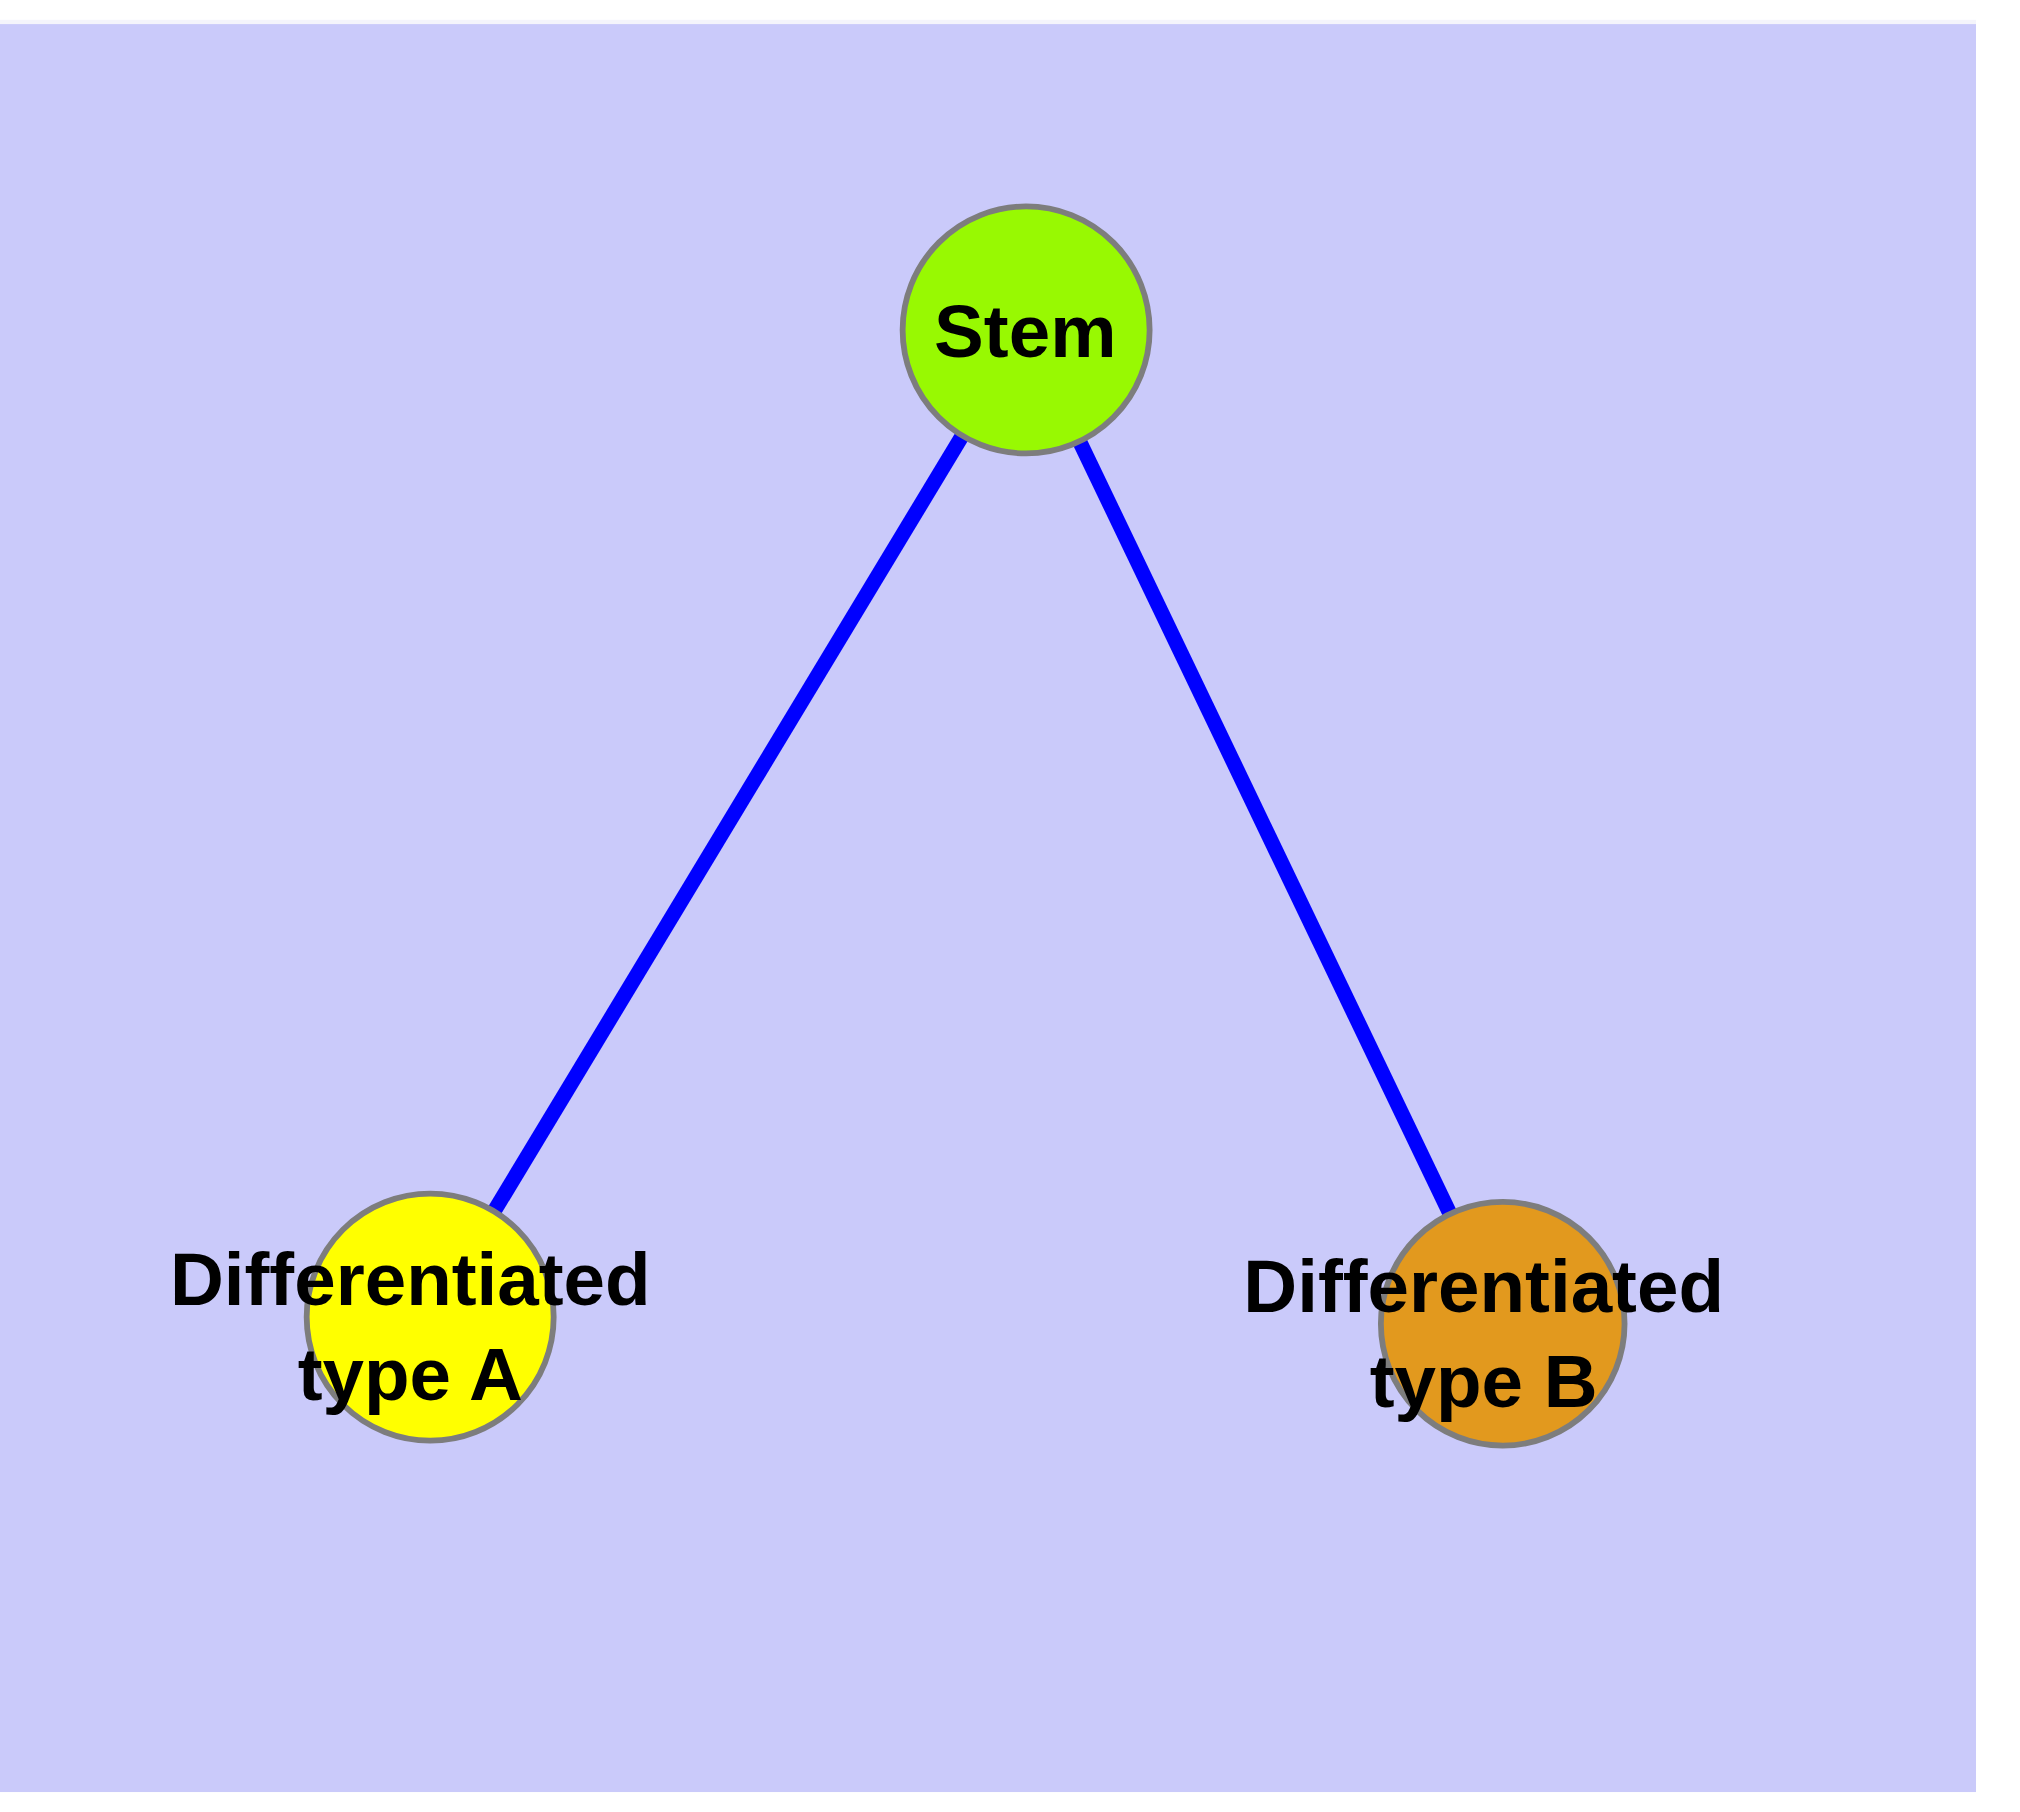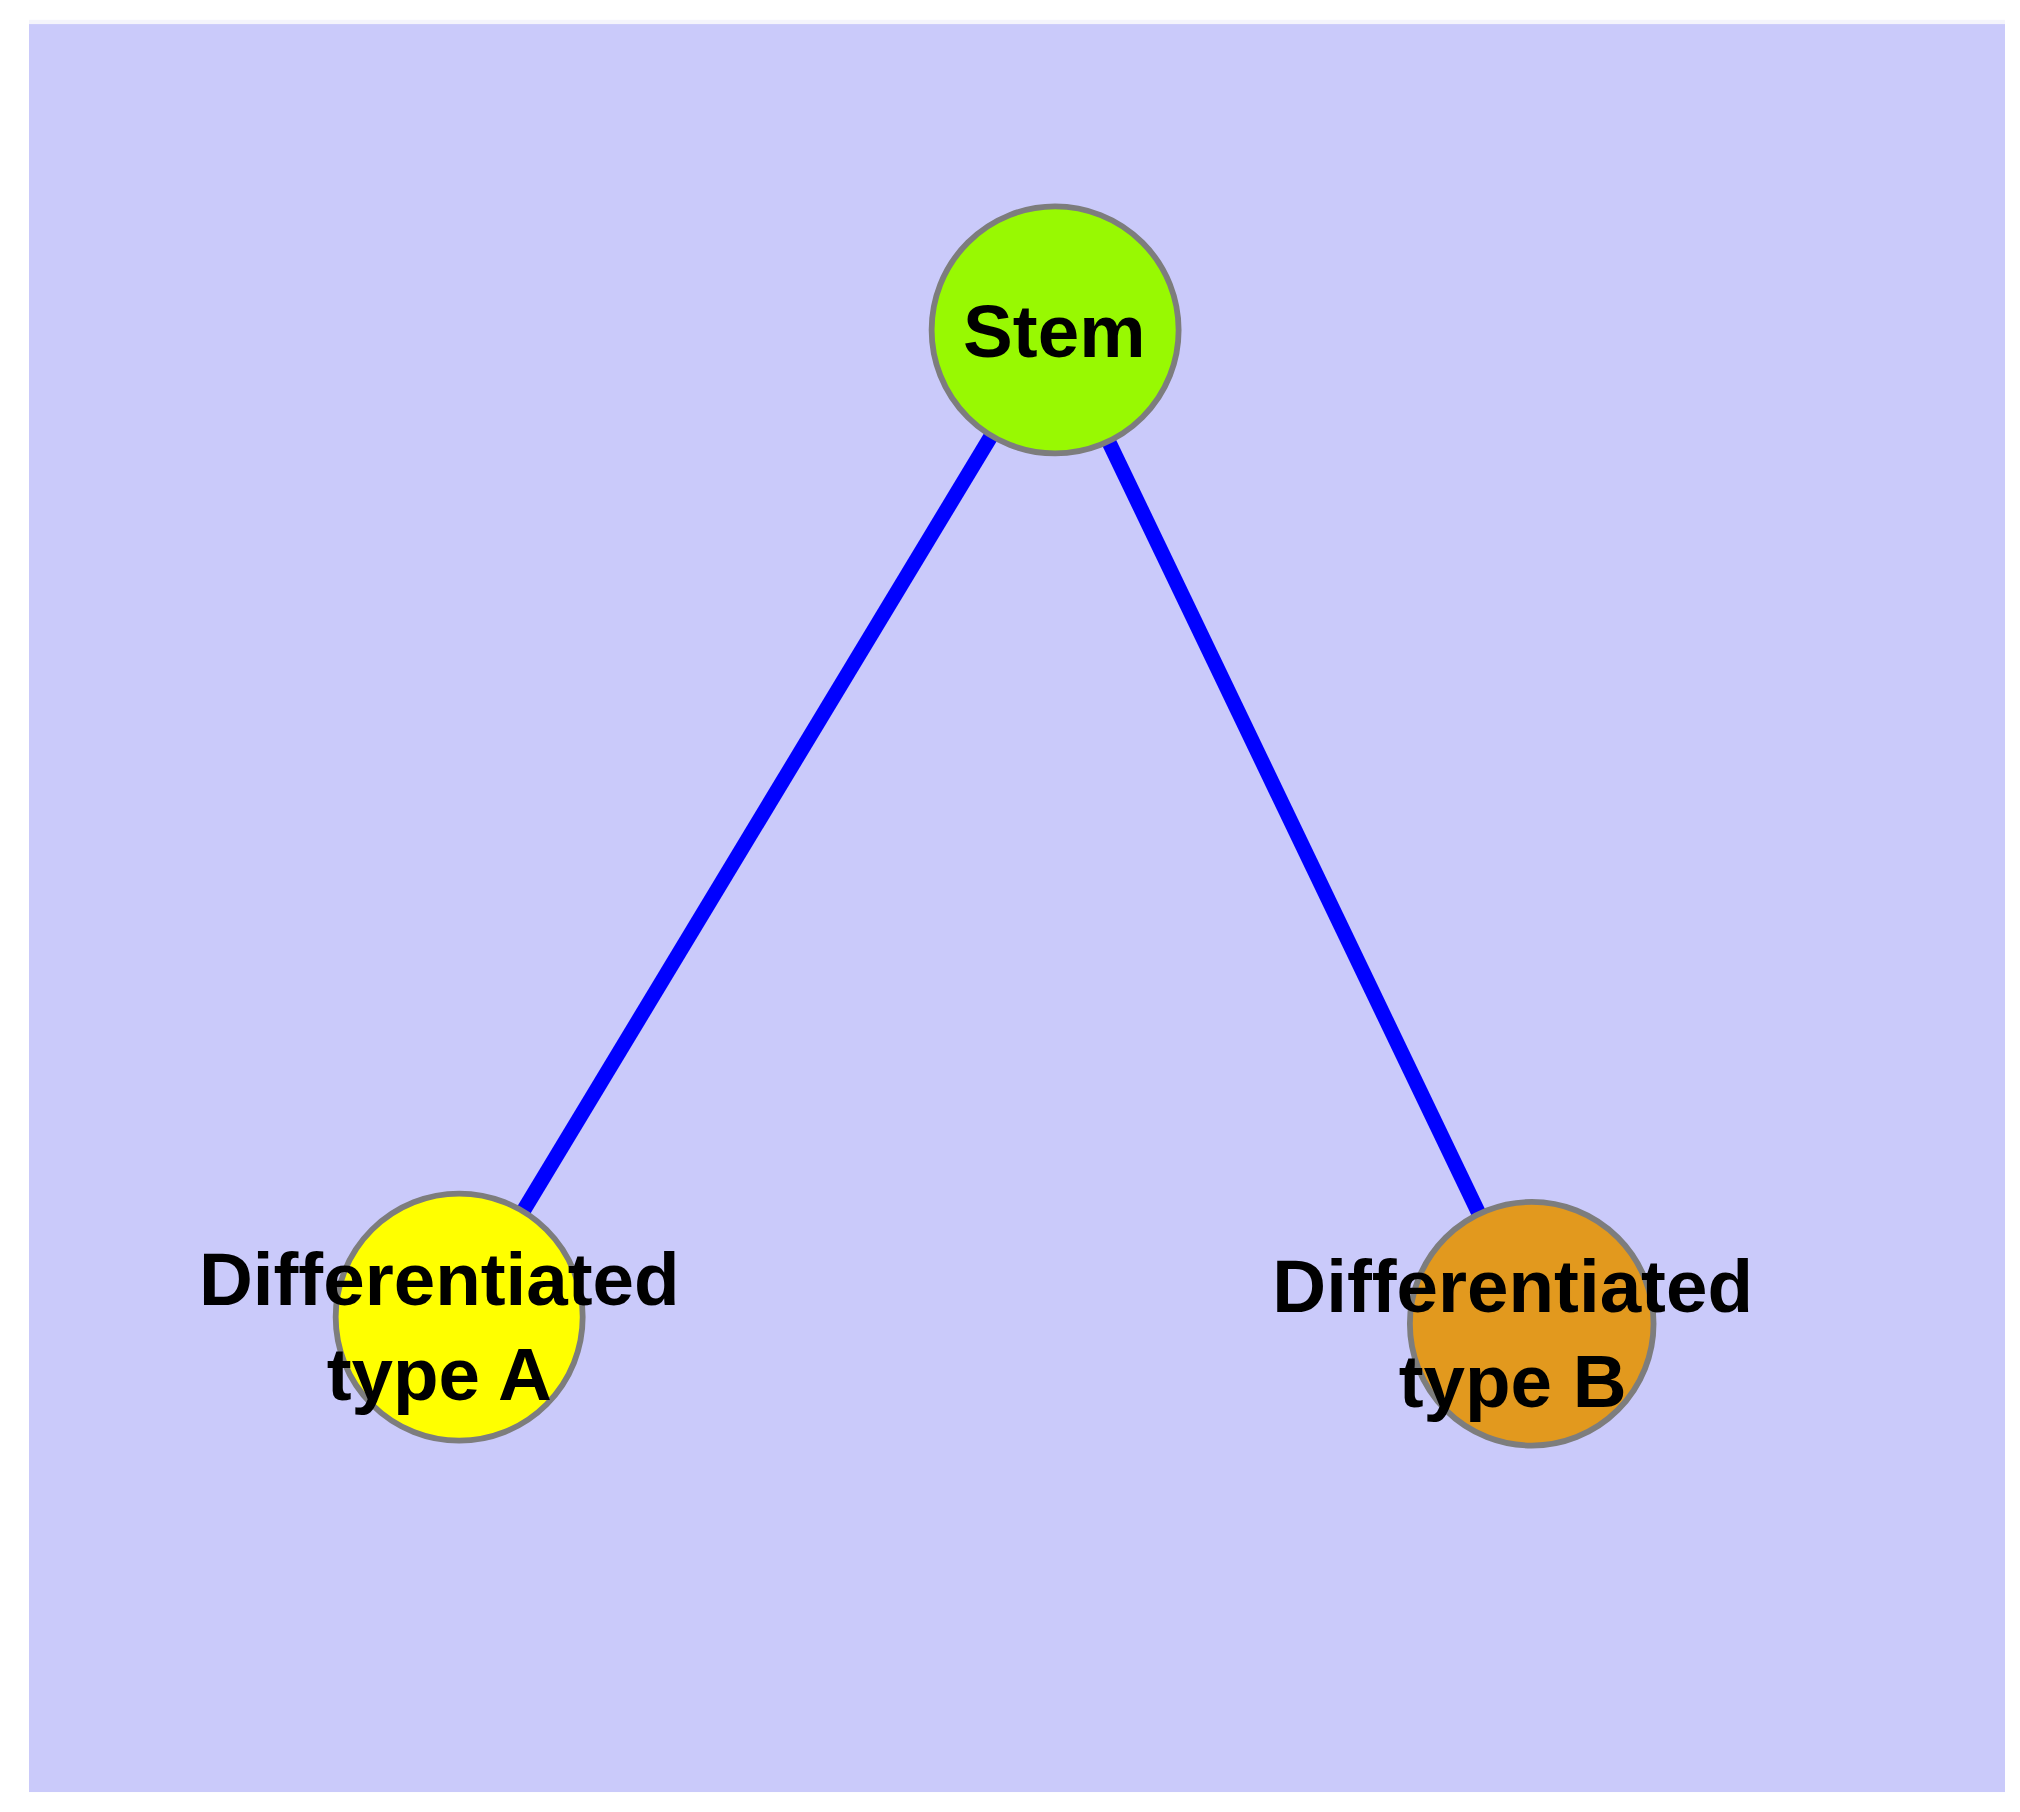--- a/index.html
+++ b/index.html
@@ -6,21 +6,20 @@
     margin: 0;
     padding: 0;
     background: #ffffff;
   }
   #diagram-root {
     position: relative;
     width: 1976px;
     height: 1812px;
     overflow: hidden;
     font-family: "Liberation Sans", sans-serif;
-    padding-left: 29px;
   }
   #graph-svg {
     display: block;
     width: 100%;
     height: 100%;
   }
   .node-label {
     font-family: "Liberation Sans", sans-serif;
     font-weight: bold;
   }

